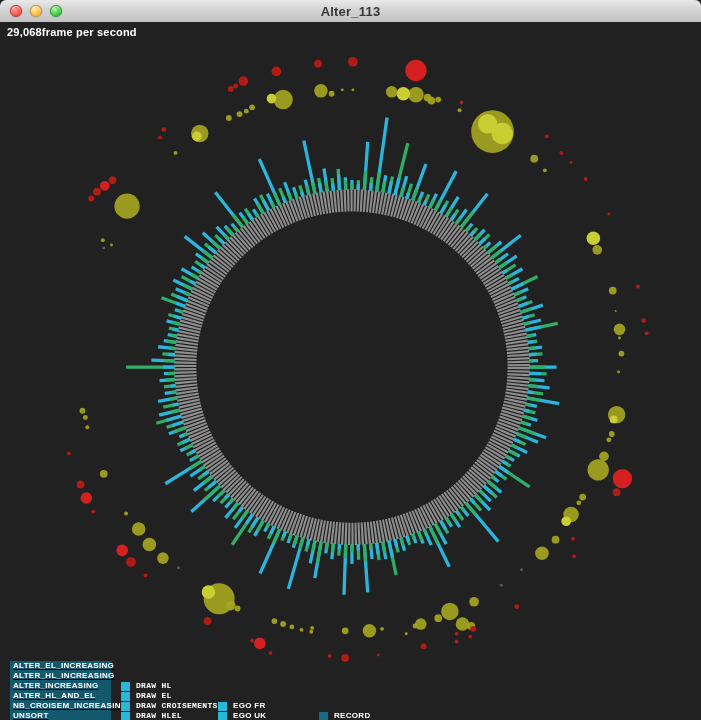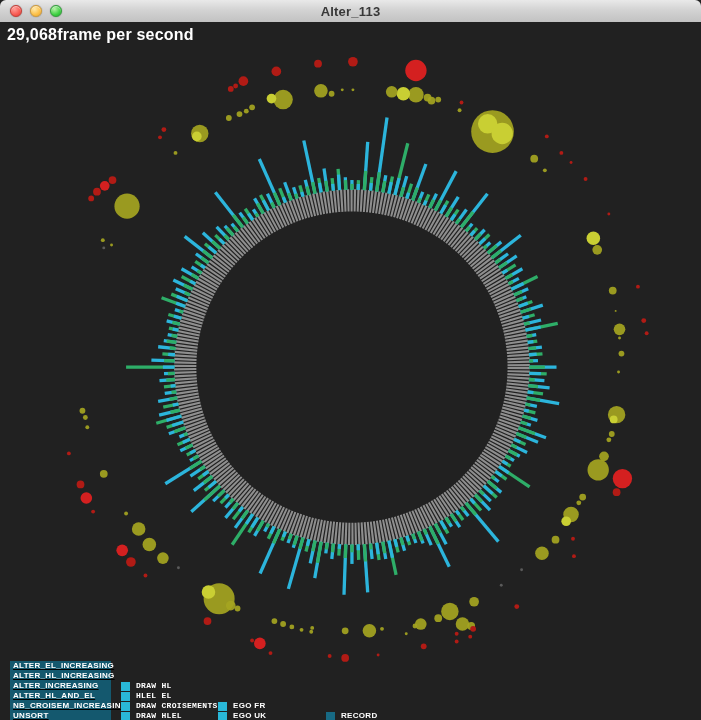--- a/index.html
+++ b/index.html
@@ -12,21 +12,21 @@
     display:flex;align-items:center;}
   .title-text{position:absolute;left:0;right:0;text-align:center;
     font-size:13px;font-weight:600;color:#383838;letter-spacing:.2px;}
   .lights{display:flex;gap:8px;margin-left:10px;z-index:2;}
   .light{width:12px;height:12px;border-radius:50%;box-shadow:inset 0 1px 1px rgba(255,255,255,.55),0 0 1px rgba(0,0,0,.6);}
   .light.close{background:radial-gradient(circle at 35% 30%,#ff9d97,#f85951 60%,#d83c34);border:1px solid #c33a33;box-sizing:border-box;}
   .light.min{background:radial-gradient(circle at 35% 30%,#ffe9a8,#fdbf45 60%,#e4a230);border:1px solid #cf9a38;box-sizing:border-box;}
   .light.zoom{background:radial-gradient(circle at 35% 30%,#b7f1a8,#3ed142 60%,#28a532);border:1px solid #2f9e38;box-sizing:border-box;}
   
   .canvas{position:absolute;top:22px;left:0;width:701px;height:698px;background:#212121;}
-  .fps{position:absolute;top:4px;left:7px;color:#fff;font-size:16px;font-weight:bold;letter-spacing:.2px;}
+  .fps{position:absolute;top:4px;left:7px;color:#fff;font-size:11px;font-weight:bold;letter-spacing:.2px;}
   svg.viz{position:absolute;top:0;left:0;}
   
   .legend-label{color:#fff;font-size:8px;font-weight:bold;letter-spacing:.3px;line-height:10px;white-space:nowrap;}
   .sort-list{position:absolute;left:10px;top:639px;width:101px;text-decoration:underline;}
   .sort-item{height:10px;padding-left:3px;background:#14586e;cursor:pointer;}
   .toggle-col{position:absolute;}
   .toggle-row{height:10px;display:flex;align-items:center;cursor:pointer;}
   .swatch{width:9px;height:9px;margin-right:6px;flex:0 0 9px;}
 </style>
 </head>
@@ -548,42 +548,42 @@
         <div class="sort-item legend-label">NB_CROISEM_INCREASING</div>
         <div class="sort-item legend-label">UNSORT</div>
       </div>
     <div class="toggle-col" id="draw-col" style="left:121px;top:659px;font-family:Liberation Mono, monospace;">
         <div class="toggle-row">
           <span class="swatch" style="background: rgb(41, 184, 216);"></span>
           <span class="legend-label">DRAW HL</span>
         </div>
         <div class="toggle-row">
           <span class="swatch" style="background: rgb(41, 184, 216);"></span>
-          <span class="legend-label">HLEL EL</span>
+          <span class="legend-label">DRAW EL</span>
         </div>
         <div class="toggle-row">
           <span class="swatch" style="background: rgb(41, 184, 216);"></span>
           <span class="legend-label">DRAW CROISEMENTS</span>
         </div>
         <div class="toggle-row">
           <span class="swatch" style="background: rgb(41, 184, 216);"></span>
           <span class="legend-label">DRAW HLEL</span>
         </div>
       </div>
     <div class="toggle-col" id="ego-col" style="left:218px;top:679px;">
         <div class="toggle-row">
           <span class="swatch" style="background: rgb(41, 184, 216);"></span>
           <span class="legend-label">EGO FR</span>
         </div>
         <div class="toggle-row">
           <span class="swatch" style="background: rgb(41, 184, 216);"></span>
           <span class="legend-label">EGO UK</span>
         </div>
       </div>
-    <div class="toggle-col" id="record-col" style="left:326px;top:689px;">
+    <div class="toggle-col" id="record-col" style="left:319px;top:689px;">
         <div class="toggle-row">
           <span class="swatch" style="background: rgb(23, 106, 132);"></span>
           <span class="legend-label">RECORD</span>
         </div>
       </div>
   </div>
 
 </div>
 
 </body></html>

